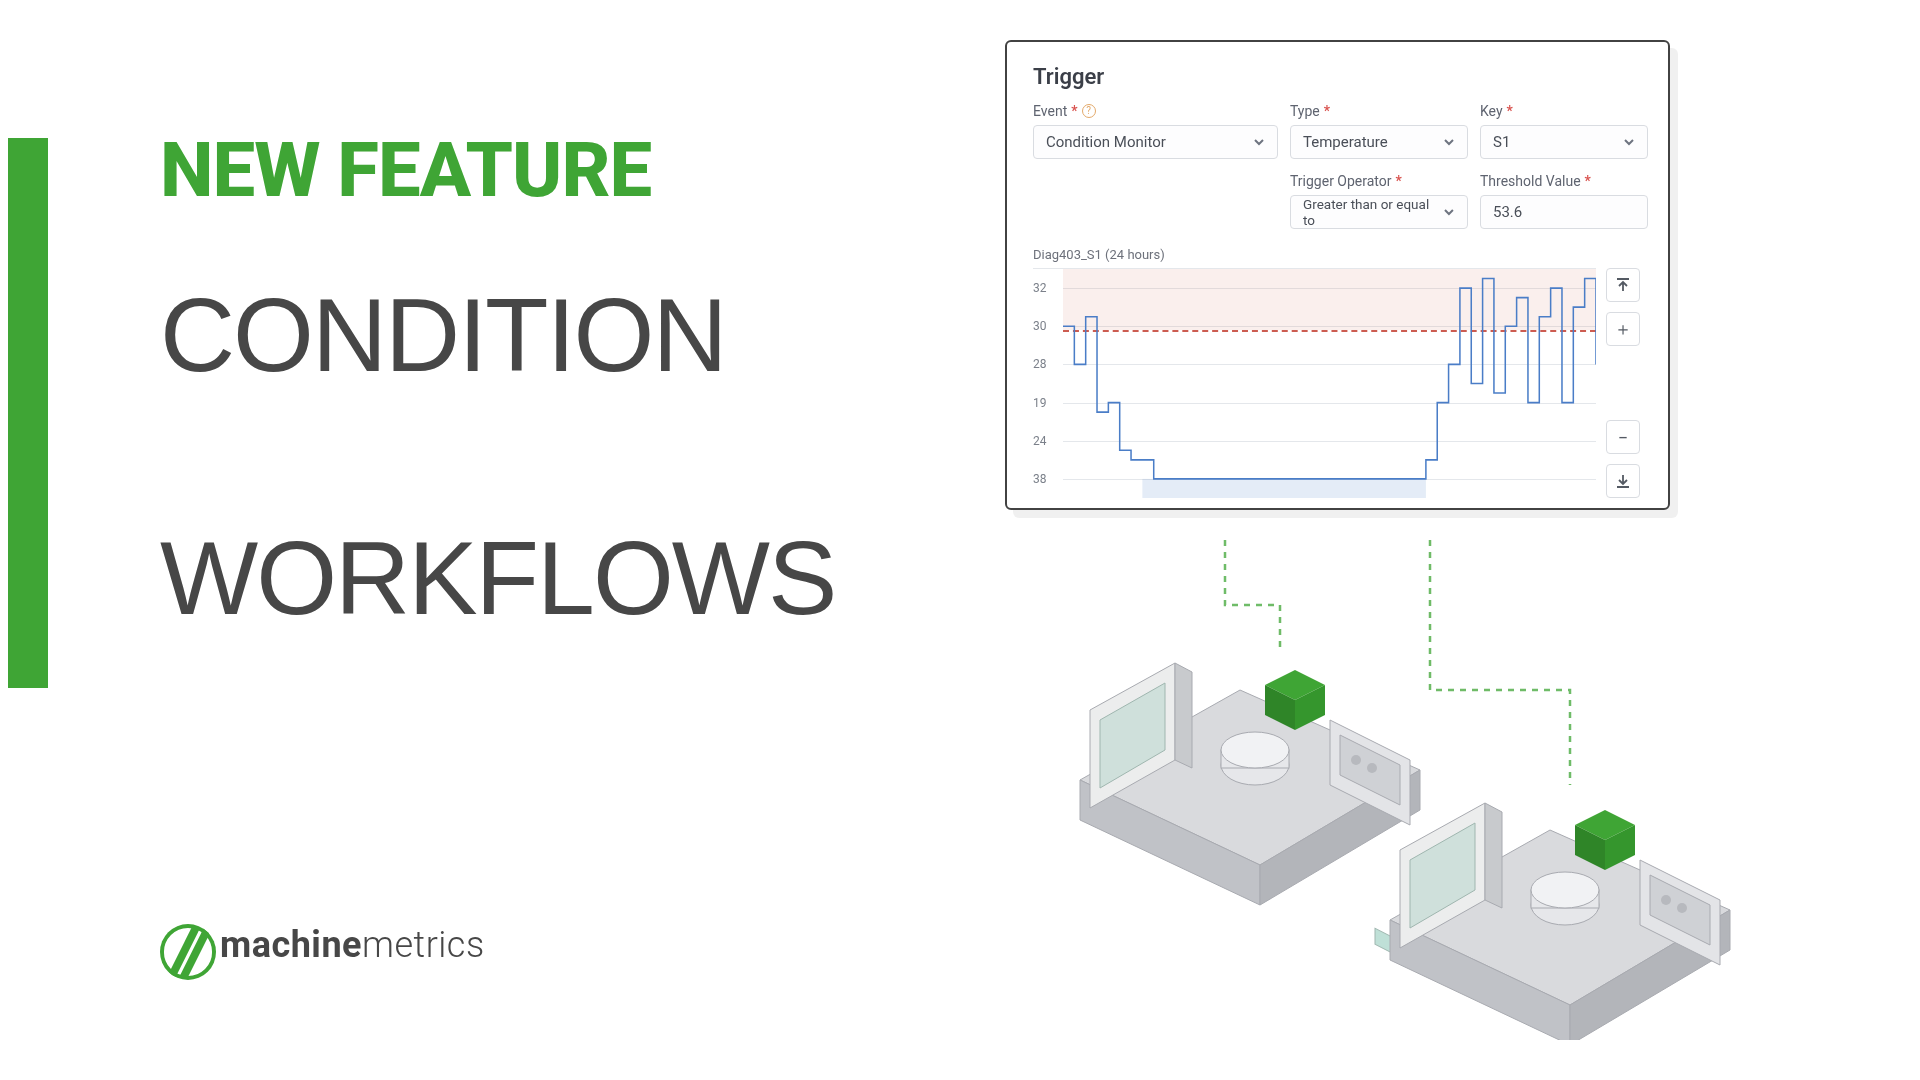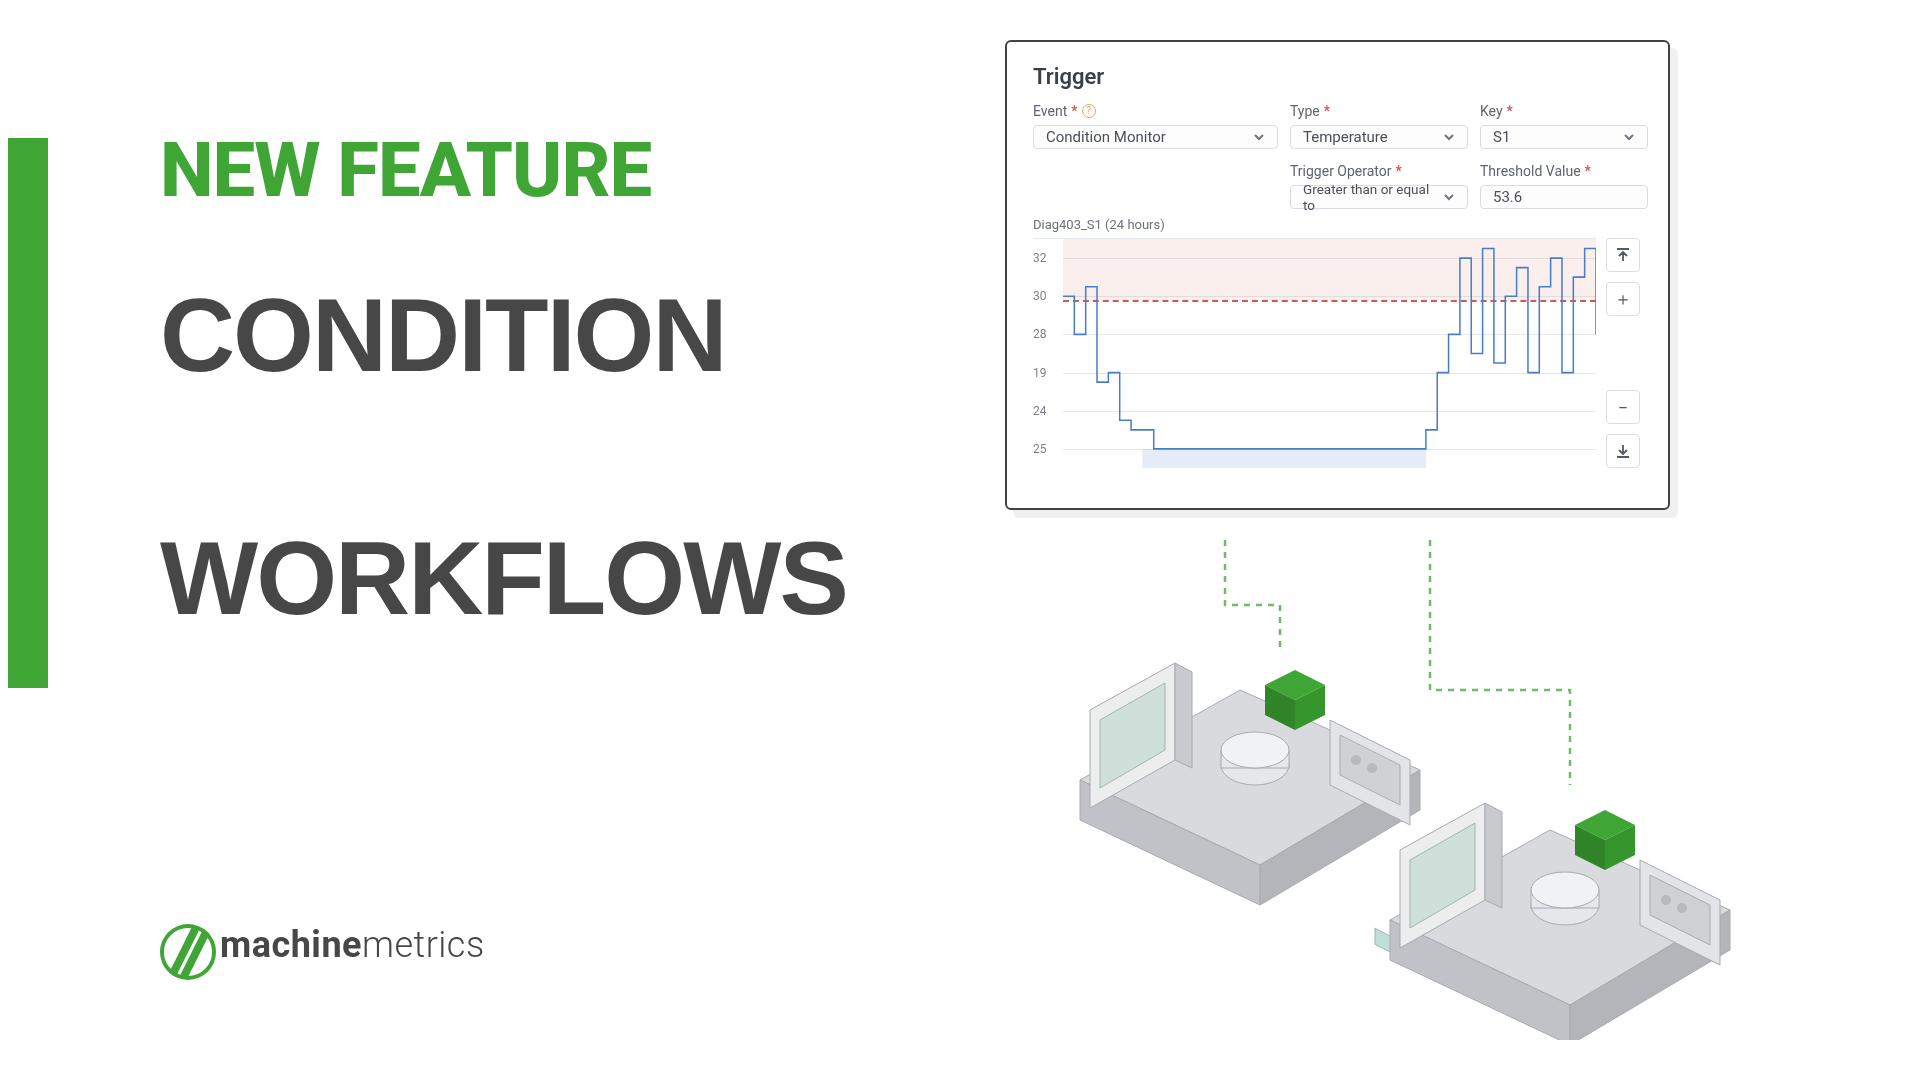--- a/index.html
+++ b/index.html
@@ -43,21 +43,21 @@
     font-size:76px;
     font-weight:800;
     letter-spacing:-1px;
     color:var(--green);
     margin:0 0 60px 0;
     text-transform:uppercase;
   }
   .title{
     font-size:104px;
     line-height:1.17;
-    font-weight:700;
+    font-weight:400;
     color:var(--dark);
     margin:0;
     text-transform:uppercase;
     letter-spacing:-2px;
     font-family:Arial,Helvetica,sans-serif;
     font-stretch:condensed;
   }
 
   
   .brand{
@@ -105,35 +105,35 @@
     display:flex;align-items:center;gap:4px;
   }
   .req{color:var(--req);font-weight:600}
   .hint{
     width:14px;height:14px;border:1px solid #e3a96a;border-radius:50%;
     font-size:10px;line-height:12px;text-align:center;color:#e3a96a;
     display:inline-block;
   }
 
   .select,.text-input{
-    height:24px;
+    height:34px;
     border:1px solid var(--field-border);
     border-radius:4px;
     background:#fdfdfe;
     display:flex;align-items:center;justify-content:space-between;
     padding:0 12px;
     font-size:15px;color:var(--field-text);
   }
   .text-input{justify-content:flex-start}
   .chev{width:12px;height:12px}
   .chev path{stroke:#6e7480;stroke-width:2;fill:none}
 
   
   .chart-title{
-    margin-top:8px;
+    margin-top:18px;
     font-size:13px;
     color:#6d717b;
   }
 
   
   .chart-wrap{
     position:relative;
     margin-top:6px;
     height:230px;
     display:flex;
@@ -287,21 +287,21 @@
       </div>
     </div>
 
   </div>
 
   <div class="chart-title">Diag403_S1 (24 hours)</div>
 
   <div class="chart-wrap">
     <div class="chart">
       <div class="ylabels" id="ylabels">
-          <span style="top: 91.6667%;">25</span>
+          <span style="top: 91.6667%;">38</span>
           <span style="top: 75%;">24</span>
           <span style="top: 58.3333%;">19</span>
           <span style="top: 41.6667%;">28</span>
           <span style="top: 25%;">30</span>
           <span style="top: 8.33333%;">32</span>
         </div>
       <div class="plot" id="plot">
           <div class="grid-line" style="top: 91.6667%;"></div>
           <div class="grid-line" style="top: 75%;"></div>
           <div class="grid-line" style="top: 58.3333%;"></div>

